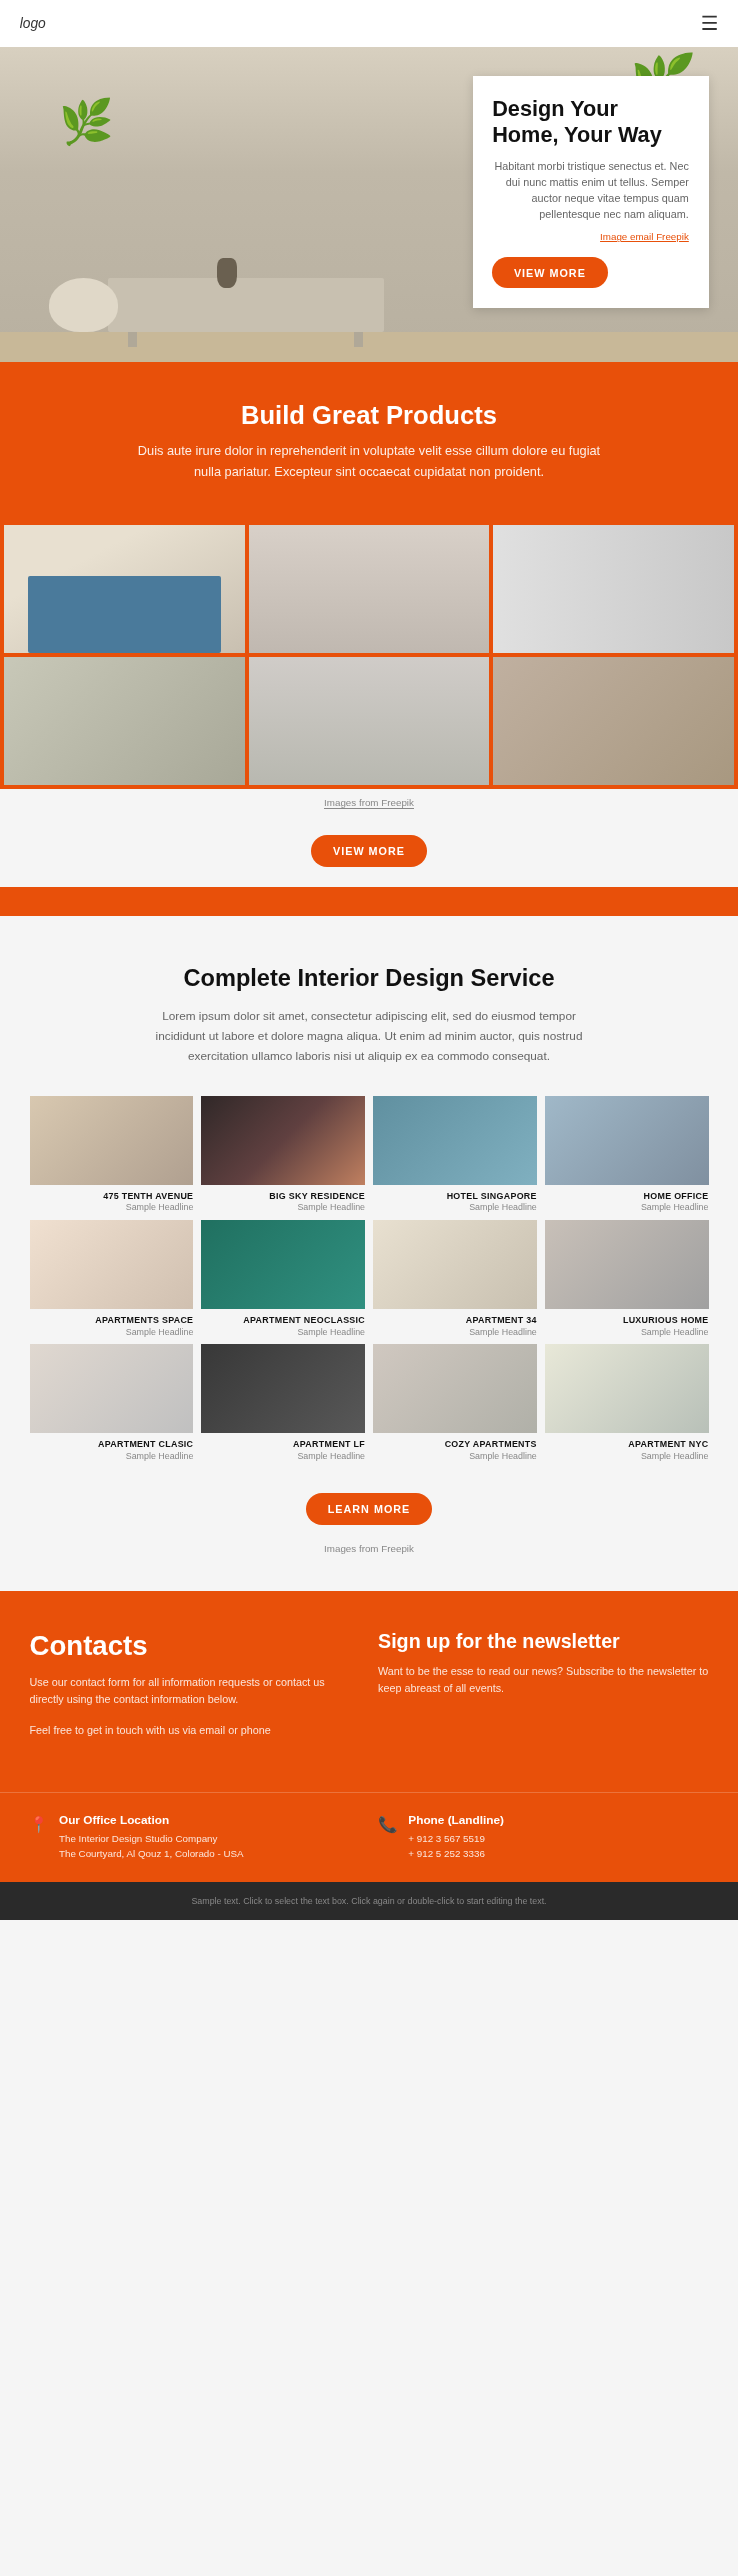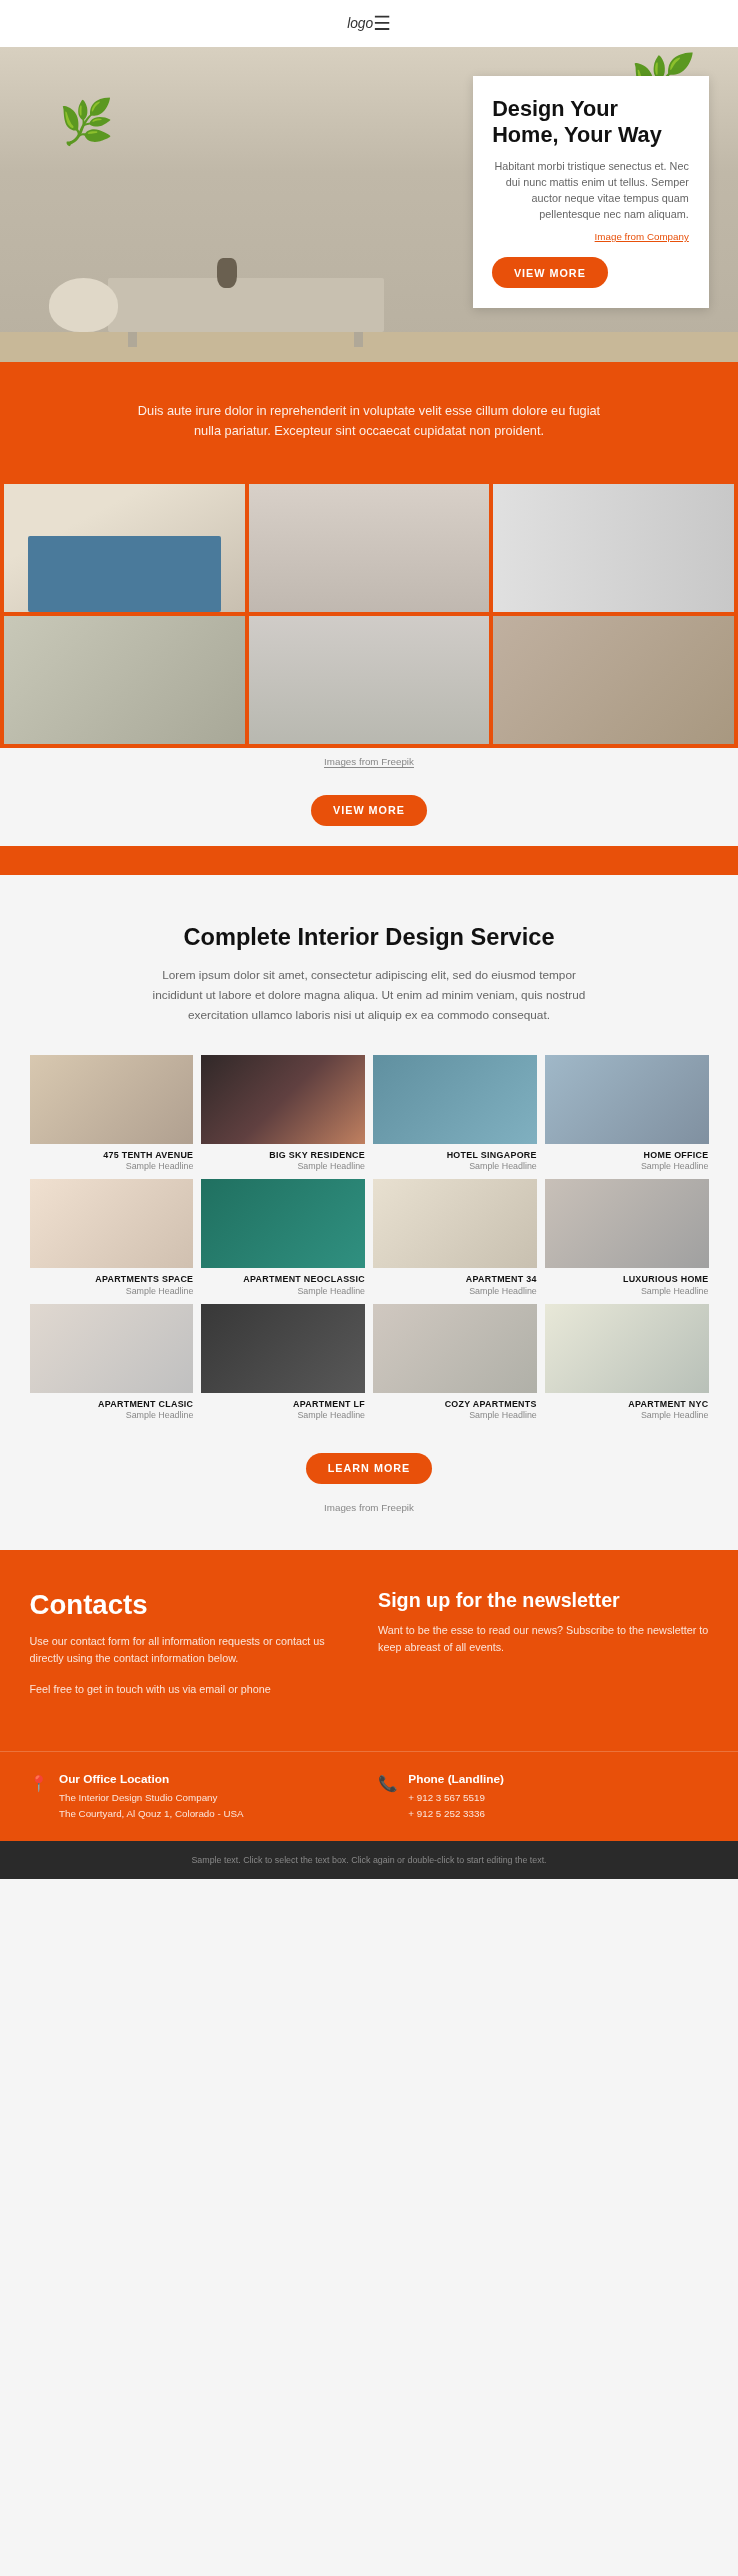--- a/index.html
+++ b/index.html
@@ -1,21 +1,21 @@
 <!DOCTYPE html>
 <html><head>
   <meta charset="utf-8">
   <style>
     * { box-sizing: border-box; margin: 0; padding: 0; }
     body { font-family: 'Arial', sans-serif; background: #f5f5f5; width: 738px; margin: 0 auto; }
 
     
     .header {
       display: flex;
-      justify-content: center;
+      justify-content: space-between;
       align-items: center;
       padding: 11.8px 19.7px;
       background: #fff;
     }
     .logo-text { font-size: 13.8px; color: #333; font-style: italic; }
     .hamburger { font-size: 19.7px; color: #333; cursor: pointer; }
 
     
     .hero {
       position: relative;
@@ -407,26 +407,27 @@
   <div class="tall-plant"></div>
   <div class="hero-interior">
     <div class="floor"></div>
     <div class="sideboard"></div>
     <div class="beanbag"></div>
     <div class="vase"></div>
   </div>
   <div class="hero-card">
     <h1>Design Your Home, Your Way</h1>
     <p>Habitant morbi tristique senectus et. Nec dui nunc mattis enim ut tellus. Semper auctor neque vitae tempus quam pellentesque nec nam aliquam.</p>
-    <p class="freepik-note"><span>Image from Company</span></p>
+    <p class="freepik-note"><span>Image email Freepik</span></p>
     <button class="btn-orange">VIEW MORE</button>
   </div>
 </section>
 
 <section class="orange-section">
+  <h2>Build Great Products</h2>
   <p>Duis aute irure dolor in reprehenderit in voluptate velit esse cillum dolore eu fugiat nulla pariatur. Excepteur sint occaecat cupidatat non proident.</p>
 </section>
 
 <section class="image-grid-section">
   <div class="image-grid">
     <div class="interior-img int-living"></div>
     <div class="interior-img int-chair"></div>
     <div class="interior-img int-kitchen"></div>
     <div class="interior-img int-plants"></div>
     <div class="interior-img int-bed"></div>
@@ -435,21 +436,21 @@
   <div class="freepik-link">
     <span>Images from Freepik</span>
   </div>
   <div class="view-more-wrap">
     <button class="btn-orange">VIEW MORE</button>
   </div>
 </section>
 
 <section class="service-section">
   <h2>Complete Interior Design Service</h2>
-  <p>Lorem ipsum dolor sit amet, consectetur adipiscing elit, sed do eiusmod tempor incididunt ut labore et dolore magna aliqua. Ut enim ad minim veniam, quis nostrud exercitation ullamco laboris nisi ut aliquip ex ea commodo consequat.</p>
+  <p>Lorem ipsum dolor sit amet, consectetur adipiscing elit, sed do eiusmod tempor incididunt ut labore et dolore magna aliqua. Ut enim ad minim auctor, quis nostrud exercitation ullamco laboris nisi ut aliquip ex ea commodo consequat.</p>
 
   <div class="portfolio-grid">
     <div class="portfolio-item">
       <div class="portfolio-img p1"></div>
       <div class="portfolio-title">475 TENTH AVENUE</div>
       <div class="portfolio-sub">Sample Headline</div>
     </div>
     <div class="portfolio-item">
       <div class="portfolio-img p2"></div>
       <div class="portfolio-title">BIG SKY RESIDENCE</div>

